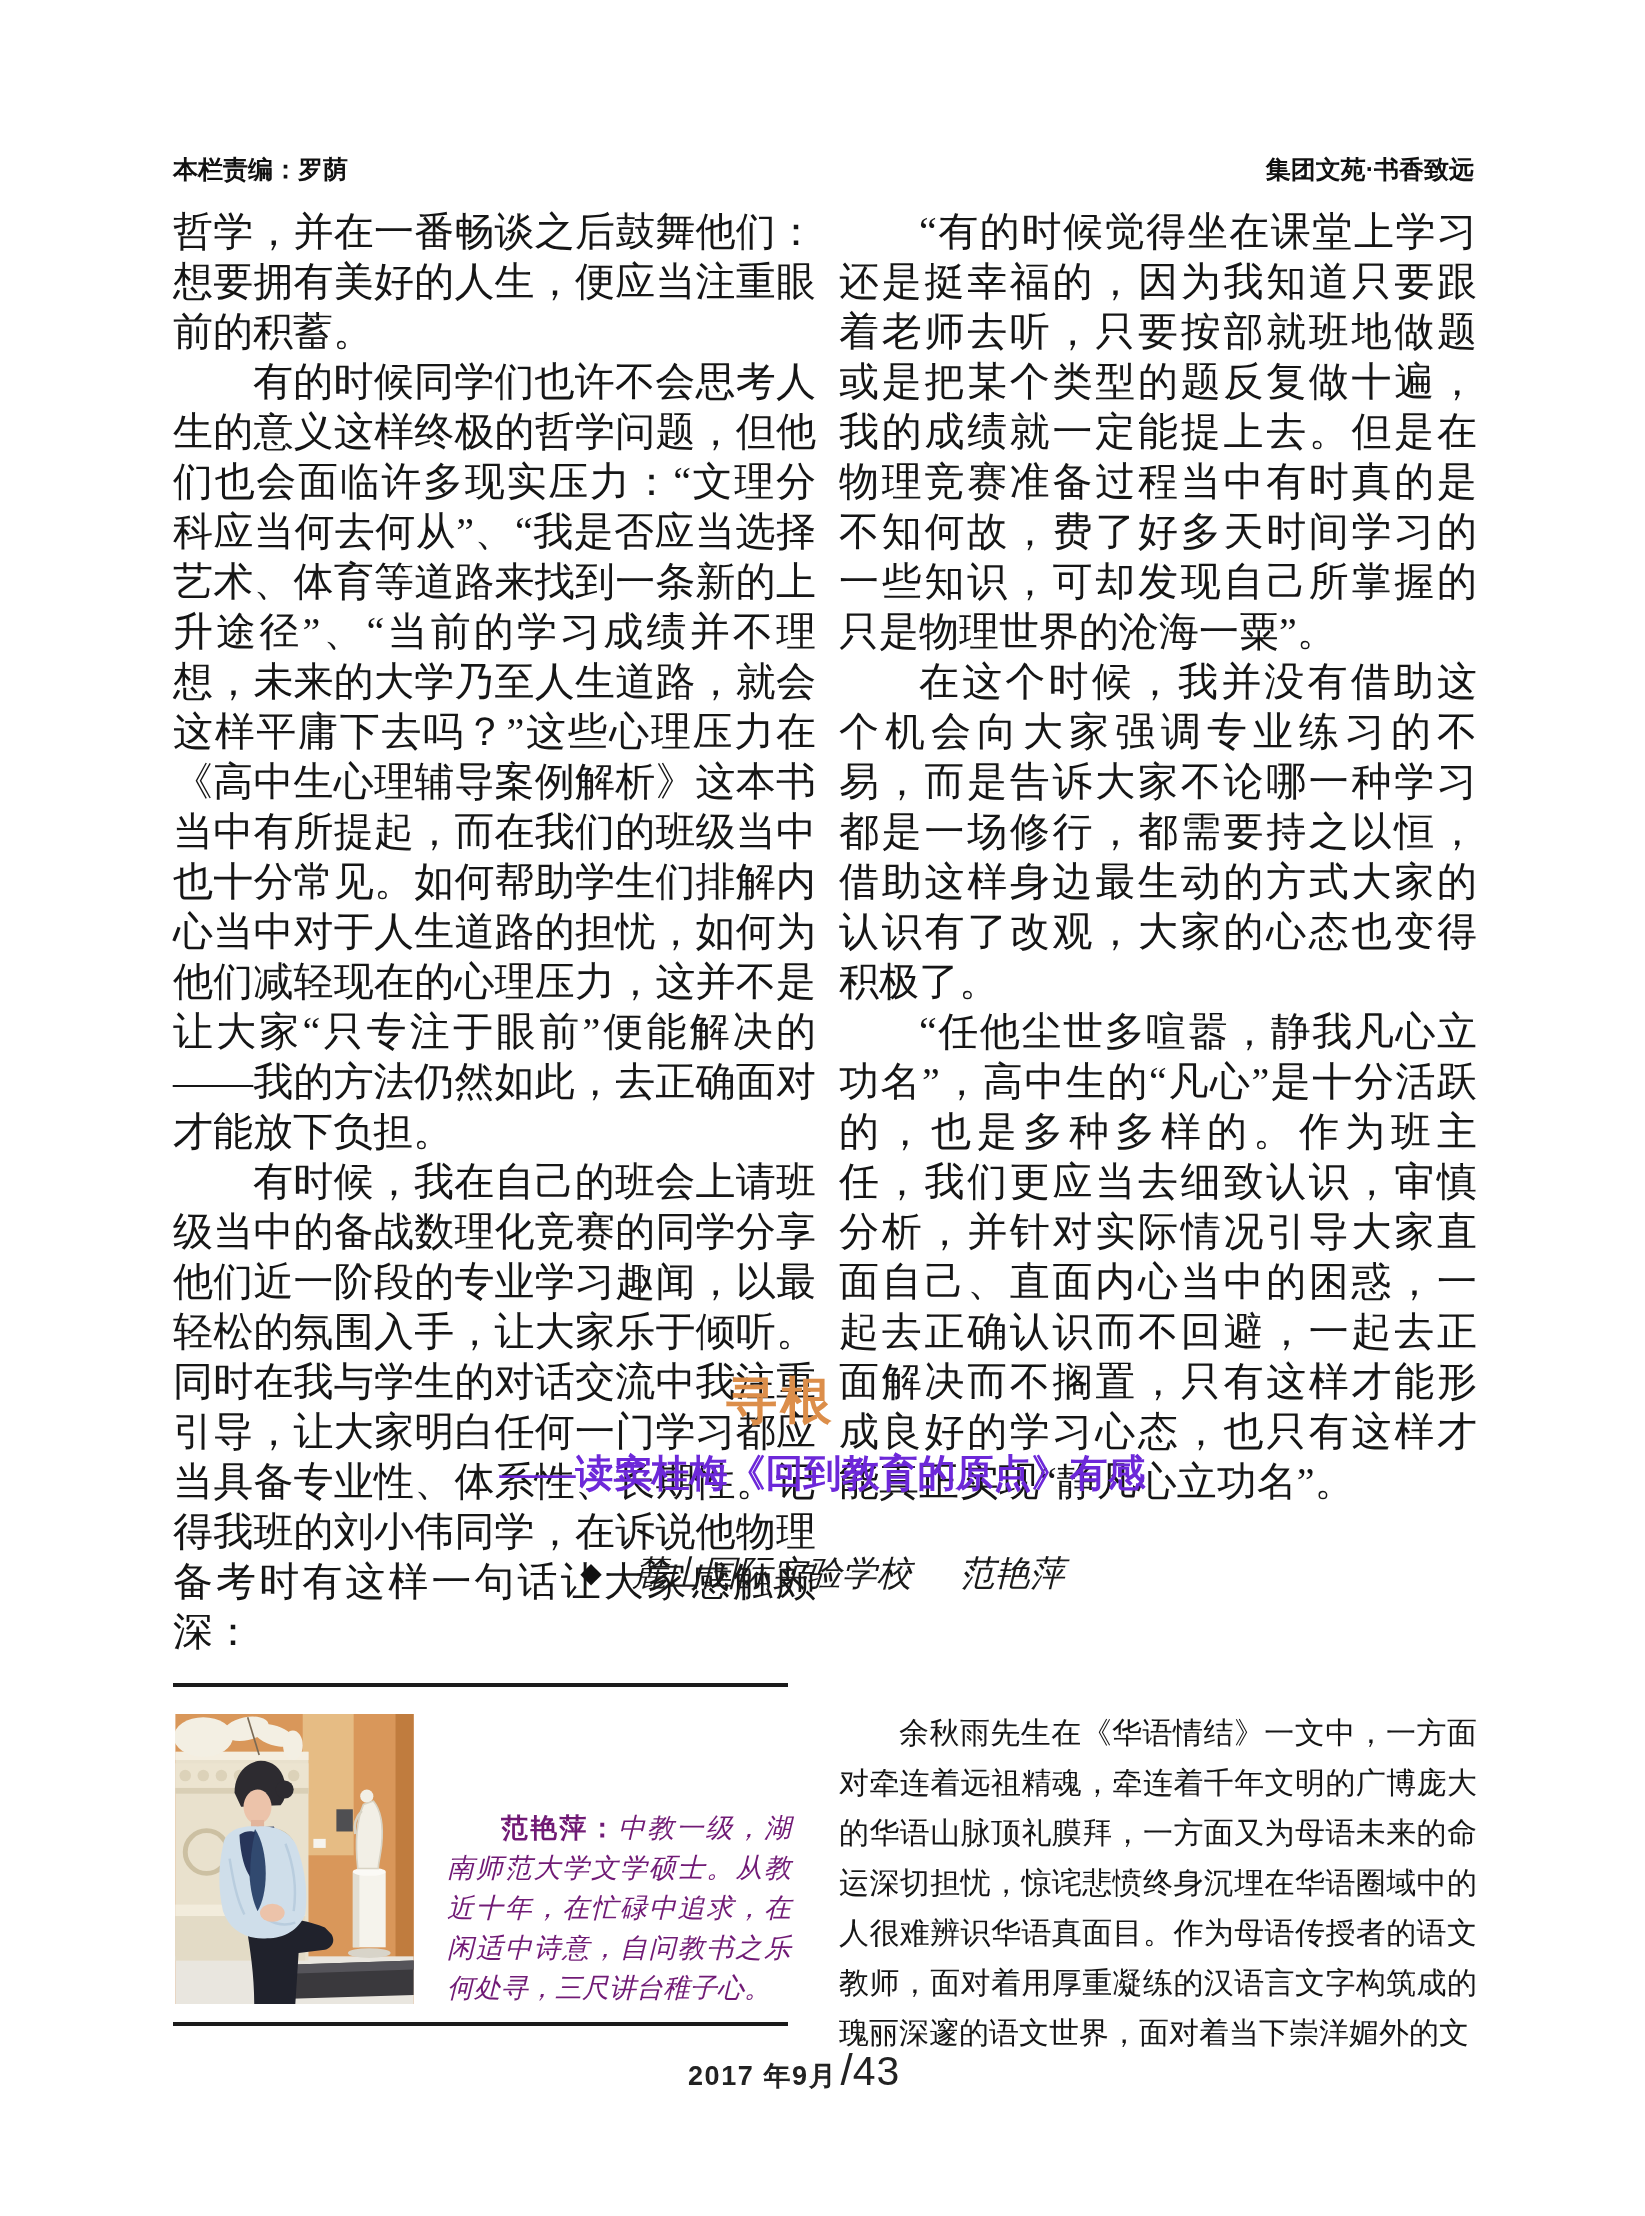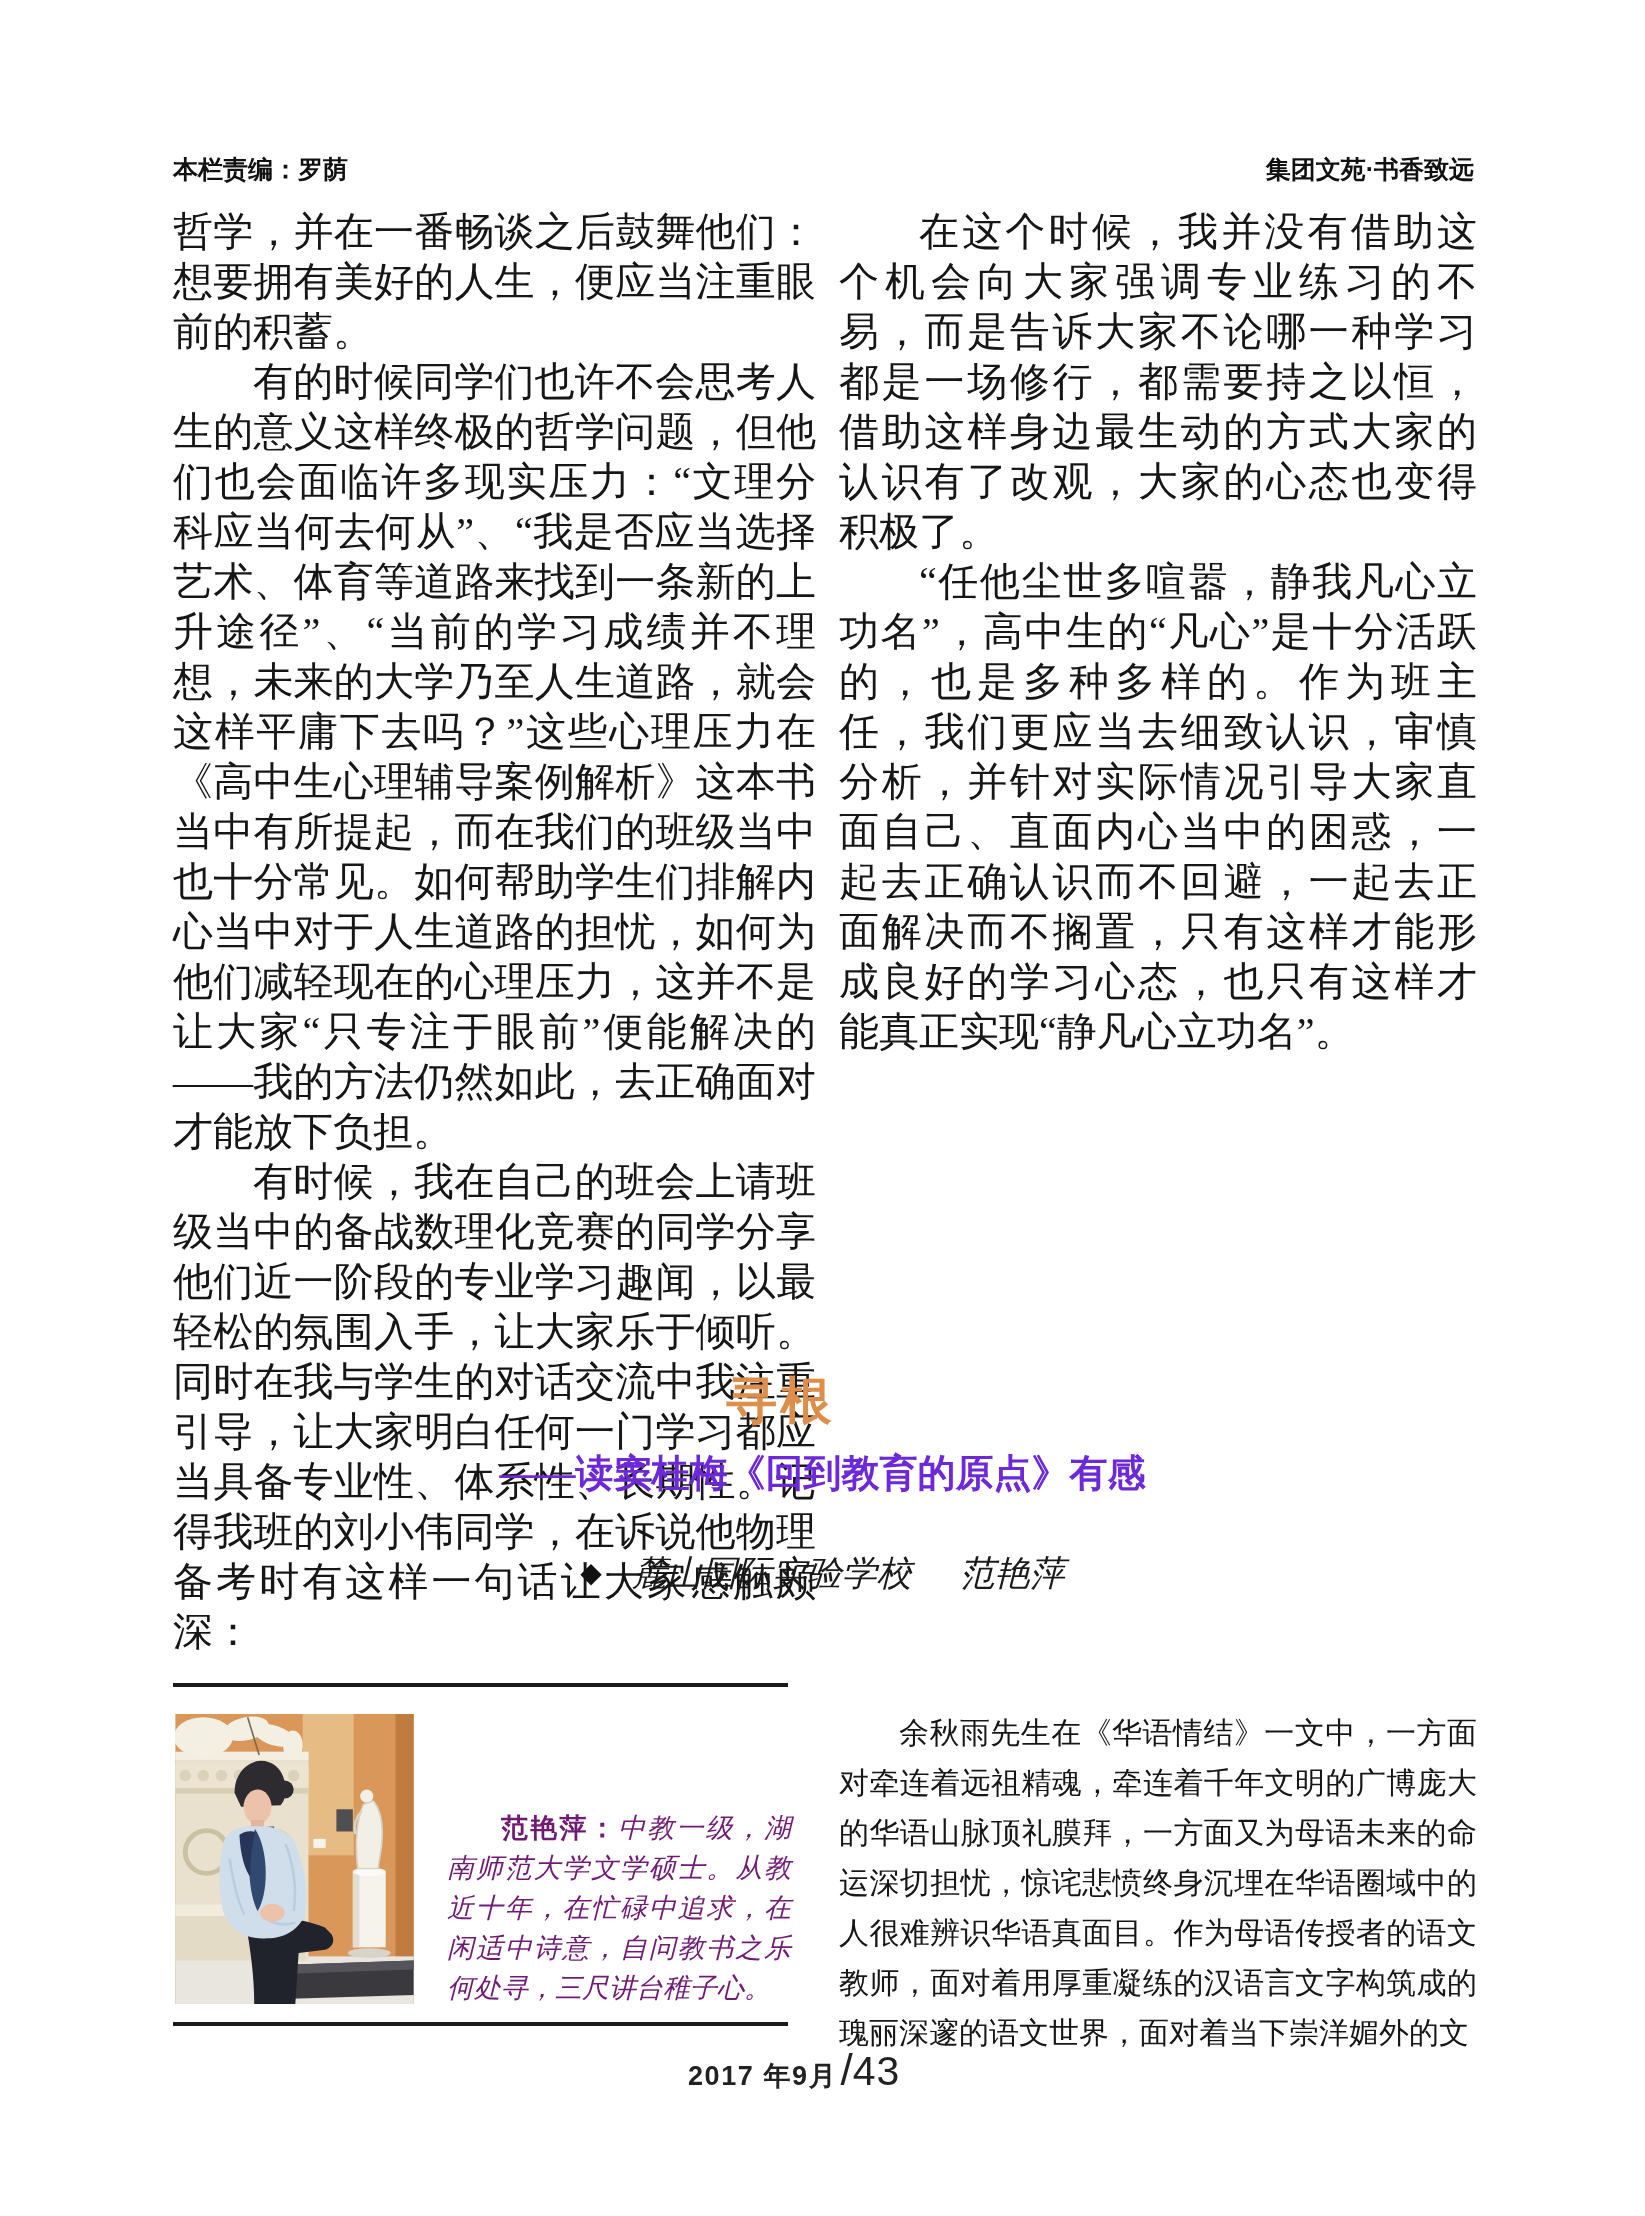--- a/index.html
+++ b/index.html
@@ -58,20 +58,21 @@
     <span class="hdr-right">集团文苑·书香致远</span>
   </div>
 
   <div class="col col-left">
     <p>哲学，并在一番畅谈之后鼓舞他们：想要拥有美好的人生，便应当注重眼前的积蓄。</p>
     <p class="indent">有的时候同学们也许不会思考人生的意义这样终极的哲学问题，但他们也会面临许多现实压力：“文理分科应当何去何从”、“我是否应当选择艺术、体育等道路来找到一条新的上升途径”、“当前的学习成绩并不理想，未来的大学乃至人生道路，就会这样平庸下去吗？”这些心理压力在《高中生心理辅导案例解析》这本书当中有所提起，而在我们的班级当中也十分常见。如何帮助学生们排解内心当中对于人生道路的担忧，如何为他们减轻现在的心理压力，这并不是让大家“只专注于眼前”便能解决的——我的方法仍然如此，去正确面对才能放下负担。</p>
     <p class="indent">有时候，我在自己的班会上请班级当中的备战数理化竞赛的同学分享他们近一阶段的专业学习趣闻，以最轻松的氛围入手，让大家乐于倾听。同时在我与学生的对话交流中我注重引导，让大家明白任何一门学习都应当具备专业性、体系性、长期性。记得我班的刘小伟同学，在诉说他物理备考时有这样一句话让大家感触颇深：</p>
   </div>
 
   <div class="col col-right">
+    <p class="indent">“有的时候觉得坐在课堂上学习还是挺幸福的，因为我知道只要跟着老师去听，只要按部就班地做题或是把某个类型的题反复做十遍，我的成绩就一定能提上去。但是在物理竞赛准备过程当中有时真的是不知何故，费了好多天时间学习的一些知识，可却发现自己所掌握的只是物理世界的沧海一粟”。</p>
     <p class="indent">在这个时候，我并没有借助这个机会向大家强调专业练习的不易，而是告诉大家不论哪一种学习都是一场修行，都需要持之以恒，借助这样身边最生动的方式大家的认识有了改观，大家的心态也变得积极了。</p>
     <p class="indent">“任他尘世多喧嚣，静我凡心立功名”，高中生的“凡心”是十分活跃的，也是多种多样的。作为班主任，我们更应当去细致认识，审慎分析，并针对实际情况引导大家直面自己、直面内心当中的困惑，一起去正确认识而不回避，一起去正面解决而不搁置，只有这样才能形成良好的学习心态，也只有这样才能真正实现“静凡心立功名”。</p>
   </div>
 
   <h1 class="title accent" style="color: rgb(220, 142, 74);">寻根</h1>
   <h2 class="subtitle accent" style="color: #6d28d9;">——读窦桂梅《回到教育的原点》有感</h2>
 
   <div class="author-line">
     <span class="bullet">◆</span><span class="school">麓山国际实验学校</span><span class="aname">范艳萍</span>
   </div>

